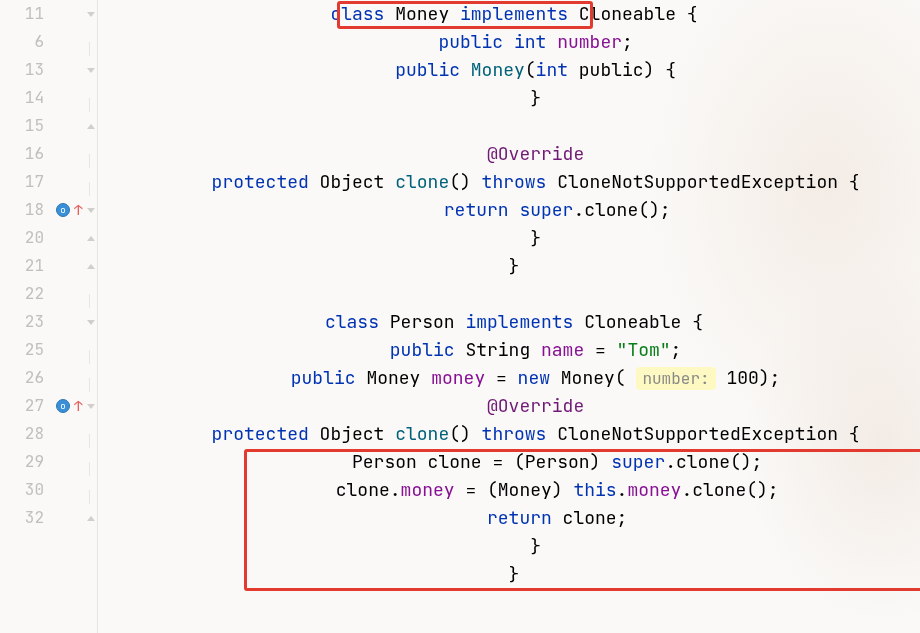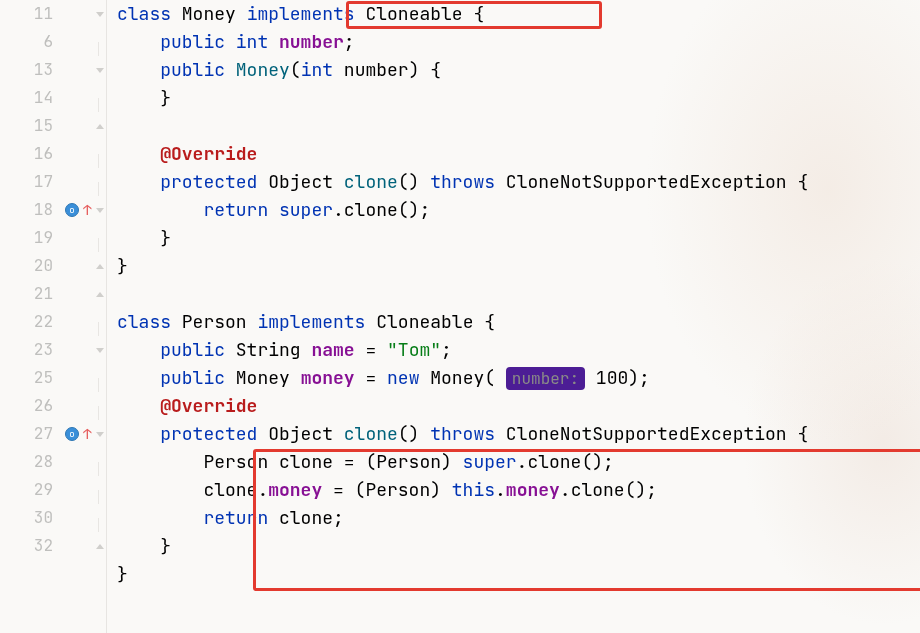--- a/index.html
+++ b/index.html
@@ -21,21 +21,20 @@
     background:
       radial-gradient(ellipse 260px 360px at 90% 30%, rgba(240,228,218,0.6), transparent 70%),
       radial-gradient(ellipse 200px 260px at 96% 70%, rgba(236,222,212,0.5), transparent 70%),
       linear-gradient(#faf9f7, #faf9f7);
     pointer-events: none;
   }
   .editor {
     position: relative;
     display: flex;
     height: 100%;
-    margin-left: 9px;
   }
   .gutter {
     width: 98px;
     flex: none;
     border-right: 1px solid #e7e5e2;
     position: relative;
   }
   .gutter-row {
     display: flex;
     align-items: center;
@@ -79,29 +78,30 @@
     font-weight: bold;
   }
   .code {
     flex: 1;
     padding-left: 10px;
     position: relative;
   }
   .row {
     height: 28px;
     white-space: pre;
+    text-align: center;
   }
   .kw { color: #0033b3; }
   .type { color: #000; }
   .fn { color: #00627a; }
-  .field { color: #871094; font-weight: bold; }
+  .field { color: #871094; }
   .str { color: #067d17; }
-  .ann { color: #b91c1c; font-weight: bold; }
+  .ann { color: #701a75; }
   .param-hint {
-    background: #4c1d95;
+    background: #fef9c3;
     color: #8a8a88;
     padding: 1px 6px;
     border-radius: 4px;
     font-size: 16px;
   }
   .fold {
     position: absolute;
     right: 2px;
     color: #d0cfcc;
     font-size: 10px;
@@ -194,27 +194,20 @@
       </div>
       <div class="gutter-row">
         <span class="lineno">18</span>
         <span class="marks">
           <span class="override-mark"></span>
           <span class="up-arrow">↑</span>
         </span>
         <span class="fold"><span class="foldtri down"></span></span>
       </div>
       <div class="gutter-row">
-        <span class="lineno">19</span>
-        <span class="marks"></span>
-        <span class="fold">
-          <span class="foldline"></span>
-        </span>
-      </div>
-      <div class="gutter-row">
         <span class="lineno">20</span>
         <span class="marks"></span>
         <span class="fold"><span class="foldtri up"></span></span>
       </div>
       <div class="gutter-row">
         <span class="lineno">21</span>
         <span class="marks"></span>
         <span class="fold"><span class="foldtri up"></span></span>
       </div>
       <div class="gutter-row">
@@ -276,33 +269,33 @@
         <span class="lineno">32</span>
         <span class="marks"></span>
         <span class="fold"><span class="foldtri up"></span></span>
       </div>
     </div>
   <div class="code" id="code">
     <div class="hl-box hl-top"></div>
     <div class="hl-box hl-bottom"></div>
   <div class="row"><span class="kw">class </span><span class="type">Money </span><span class="kw">implements </span><span class="type">Cloneable </span><span>{</span></div>
       <div class="row"><span>    </span><span class="kw">public int </span><span class="field">number</span><span>;</span></div>
-      <div class="row"><span>    </span><span class="kw">public </span><span class="fn">Money</span><span>(</span><span class="kw">int </span><span>number) {</span></div>
+      <div class="row"><span>    </span><span class="kw">public </span><span class="fn">Money</span><span>(</span><span class="kw">int </span><span>public) {</span></div>
       <div class="row"><span>    }</span></div>
       <div class="row"></div>
       <div class="row"><span>    </span><span class="ann">@Override</span></div>
       <div class="row"><span>    </span><span class="kw">protected </span><span class="type">Object </span><span class="fn">clone</span><span>() </span><span class="kw">throws </span><span class="type">CloneNotSupportedException {</span></div>
       <div class="row"><span>        </span><span class="kw">return super</span><span>.clone();</span></div>
       <div class="row"><span>    }</span></div>
       <div class="row"><span>}</span></div>
       <div class="row"></div>
       <div class="row"><span class="kw">class </span><span class="type">Person </span><span class="kw">implements </span><span class="type">Cloneable </span><span>{</span></div>
       <div class="row"><span>    </span><span class="kw">public </span><span class="type">String </span><span class="field">name</span><span> = </span><span class="str">"Tom"</span><span>;</span></div>
       <div class="row"><span>    </span><span class="kw">public </span><span class="type">Money </span><span class="field">money</span><span> = </span><span class="kw">new </span><span class="type">Money( </span><span class="param-hint">number:</span><span> 100);</span></div>
       <div class="row"><span>    </span><span class="ann">@Override</span></div>
       <div class="row"><span>    </span><span class="kw">protected </span><span class="type">Object </span><span class="fn">clone</span><span>() </span><span class="kw">throws </span><span class="type">CloneNotSupportedException {</span></div>
       <div class="row"><span>        Person clone = (Person) </span><span class="kw">super</span><span>.clone();</span></div>
-      <div class="row"><span>        clone.</span><span class="field">money</span><span> = (Person) </span><span class="kw">this</span><span>.</span><span class="field">money</span><span>.clone();</span></div>
+      <div class="row"><span>        clone.</span><span class="field">money</span><span> = (Money) </span><span class="kw">this</span><span>.</span><span class="field">money</span><span>.clone();</span></div>
       <div class="row"><span>        </span><span class="kw">return </span><span>clone;</span></div>
       <div class="row"><span>    }</span></div>
       <div class="row"><span>}</span></div>
     </div>
 </div>
 
 </body></html>

